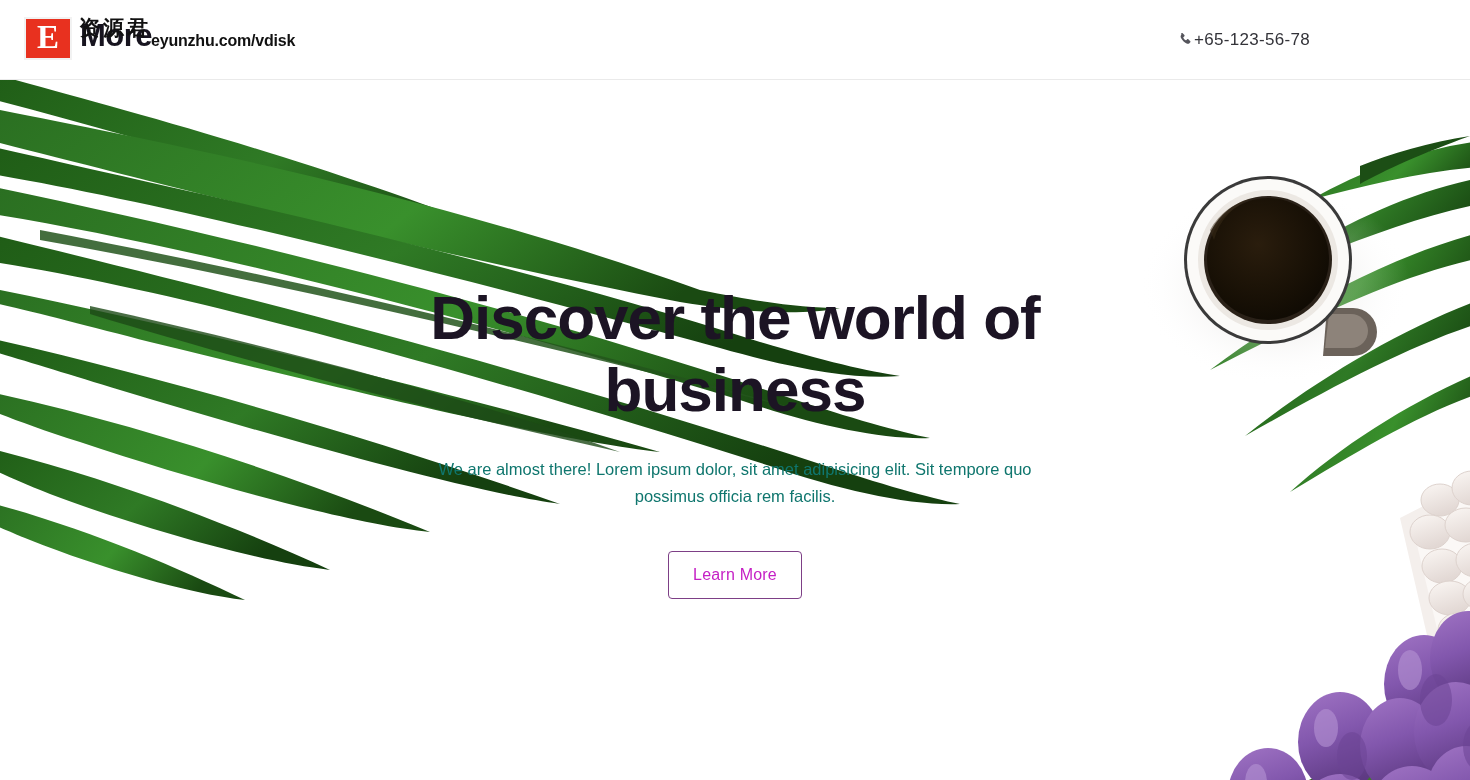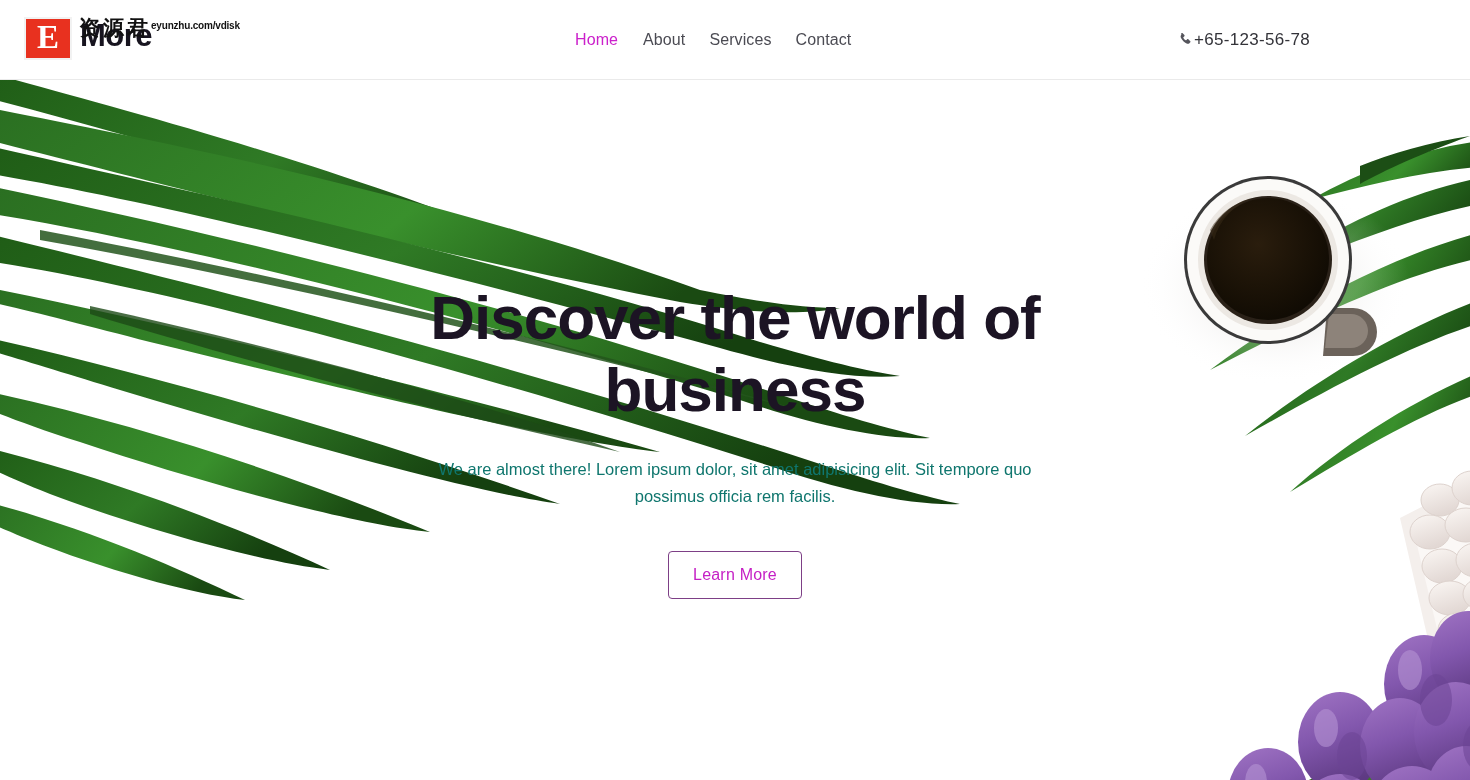--- a/index.html
+++ b/index.html
@@ -94,22 +94,22 @@
     line-height: 1; margin-top: -2px;
   }
   .wm-text { display: flex; line-height: 1; }
   .wm-cn {
     font-family: "DejaVu Sans", sans-serif;
     font-size: 21px; font-weight: 700; color: #111111;
     letter-spacing: 3px; margin-top: 1px;
   }
   .wm-url {
     font-family: "Liberation Sans", sans-serif;
-    font-size: 10px; font-weight: 700; color: #111111;
-    margin-top: 4px; letter-spacing: -0.2px;
+    font-size: 16px; font-weight: 700; color: #111111;
+    margin-top: 16px; letter-spacing: -0.2px;
   }
 
   
   .hero {
     position: relative;
     width: 1470px;
     height: 700px;
     background: #ffffff;
     overflow: hidden;
   }
@@ -155,26 +155,20 @@
     line-height: 1;
   }
 </style>
 </head>
 <body>
 
 <header class="site-header">
 
   <div class="brand">More</div>
 
-  <nav class="main-nav">
-    <a class="nav-link is-active" href="#">Home</a>
-    <a class="nav-link" href="#">About</a>
-    <a class="nav-link" href="#">Services</a>
-    <a class="nav-link" href="#">Contact</a>
-  </nav>
 
   <div class="header-phone">
     <span class="phone-icon">
       <svg viewBox="0 0 16 16" fill="currentColor" aria-hidden="true">
         <path d="M3.3 1.1c.3-.3.8-.3 1.1 0l2 2c.3.3.3.8 0 1.1l-1 1c-.2.2-.2.4-.1.6.5 1 1.3 1.9 2.3 2.5.2.1.4.1.6-.1l1-1c.3-.3.8-.3 1.1 0l2 2c.3.3.3.8 0 1.1l-.9.9c-.6.6-1.5.8-2.3.5C6.6 10.6 4.4 8.6 3 6 2.4 4.9 2.5 3.6 3.3 2.8l0-1.7z"></path>
       </svg>
     </span>
     <span>+65-123-56-78</span>
   </div>
 

